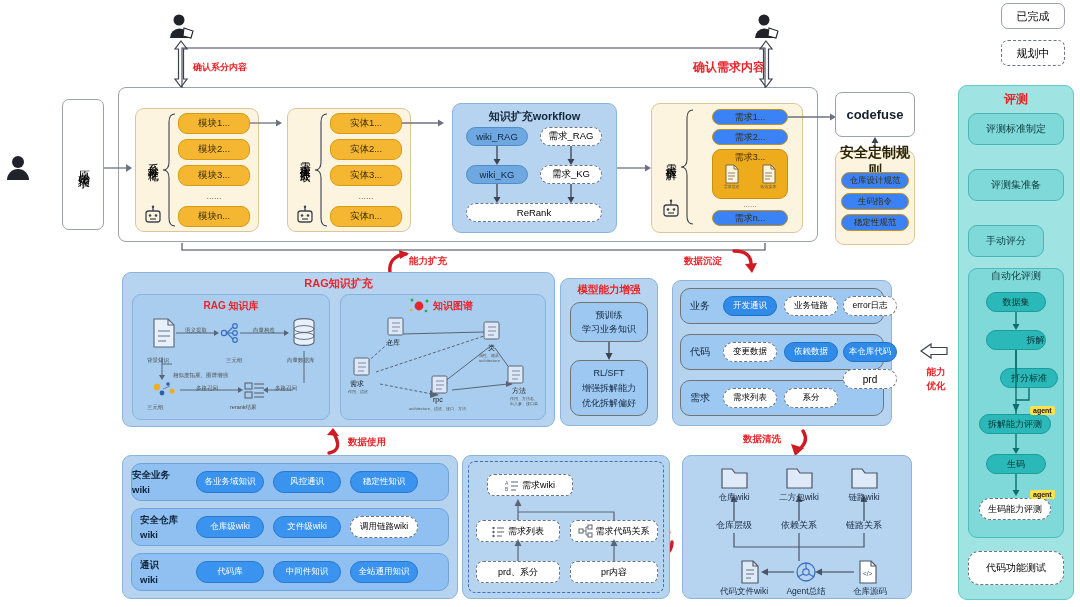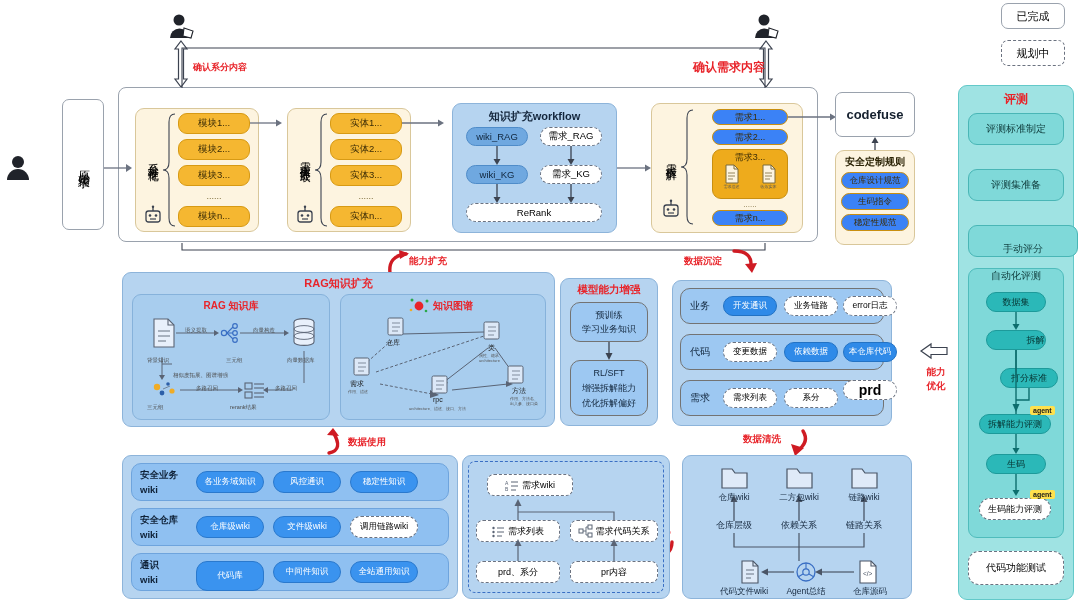--- a/index.html
+++ b/index.html
@@ -257,21 +257,21 @@
   <path d="M42 2.5 L48 6 L42 9.5 z" fill="#6b7280"></path>
 </svg>
 <div class="abs rb ctr" style="left:835px;top:92px;width:80px;height:45px;font-size:13px;font-weight:bold;color:#15202e;">
   <span>codefuse</span>
 </div>
 <svg class="abs" style="left:869px;top:137px;width:12px;height:18px;">
   <line x1="6" y1="18" x2="6" y2="6" stroke="#3c4350" stroke-width="1.3"></line>
   <path d="M2.5 6 L6 0 L9.5 6 z" fill="#3c4350"></path>
 </svg>
 <div class="abs or-panel" style="left:835px;top:150px;width:80px;height:95px;"></div>
-<div class="abs ctr" style="left:835px;top:154px;width:80px;height:16px;font-size:10px;font-weight:bold;color:#2b2305;">
+<div class="abs ctr" style="left:835px;top:154px;width:80px;height:16px;font-size:14px;font-weight:bold;color:#2b2305;">
   <span>安全定制规则</span>
 </div>
 <div class="abs or-pill2 ctr" style="left:841px;top:172px;width:68px;height:17px;font-size:8.5px;">
   <span>仓库设计规范</span>
   </div>
 <div class="abs or-pill2 ctr" style="left:841px;top:193px;width:68px;height:17px;font-size:8.5px;">
   <span>生码指令</span>
   </div>
 <div class="abs or-pill2 ctr" style="left:841px;top:214px;width:68px;height:17px;font-size:8.5px;">
   <span>稳定性规范</span>
@@ -498,28 +498,28 @@
   </div>
 
 <div class="abs bl-row" style="left:680px;top:380px;width:204px;height:36px;"></div>
 <div class="abs" style="left:690px;top:391px;font-size:10px;color:#11263d;">需求</div>
 <div class="abs pill-d ctr" style="left:723px;top:388px;width:54px;height:20px;font-size:8.5px;">
     <span>需求列表</span>
   </div>
 <div class="abs pill-d ctr" style="left:784px;top:388px;width:54px;height:20px;font-size:8.5px;">
     <span>系分</span>
   </div>
-<div class="abs pill-d ctr" style="left:843px;top:380px;width:54px;height:20px;font-size:14px;font-weight:bold;">
+<div class="abs pill-d ctr" style="left:843px;top:369px;width:54px;height:20px;font-size:10px;">
     <span>prd</span>
   </div>
 
 <div class="abs bl-panel" style="left:122px;top:455px;width:336px;height:144px;"></div>
 
 <div class="abs bl-row2" style="left:131px;top:463px;width:318px;height:38px;"></div>
-<div class="abs col" style="left:140px;top:467px;width:52px;font-size:9.5px;font-weight:bold;color:#0f2238;line-height:15px;">
+<div class="abs col" style="left:132px;top:467px;width:52px;font-size:9.5px;font-weight:bold;color:#0f2238;line-height:15px;">
   <span>安全业务</span>
   <span>wiki</span>
 </div>
 <div class="abs bl-tile ctr" style="left:196px;top:471px;width:68px;height:22px;font-size:8.5px;">
     <span>各业务域知识</span>
   </div>
 <div class="abs bl-tile ctr" style="left:273px;top:471px;width:68px;height:22px;font-size:8.5px;">
     <span>风控通识</span>
   </div>
 <div class="abs bl-tile ctr" style="left:350px;top:471px;width:68px;height:22px;font-size:8.5px;">
@@ -539,21 +539,21 @@
   </div>
 <div class="abs pill-d ctr" style="left:350px;top:516px;width:68px;height:22px;font-size:8.5px;">
     <span>调用链路wiki</span>
   </div>
 
 <div class="abs bl-row2" style="left:131px;top:553px;width:318px;height:38px;"></div>
 <div class="abs col" style="left:140px;top:557px;width:52px;font-size:9.5px;font-weight:bold;color:#0f2238;line-height:15px;">
   <span>通识</span>
   <span>wiki</span>
 </div>
-<div class="abs bl-tile ctr" style="left:196px;top:561px;width:68px;height:30px;font-size:8.5px;">
+<div class="abs bl-tile ctr" style="left:196px;top:561px;width:68px;height:22px;font-size:8.5px;">
     <span>代码库</span>
   </div>
 <div class="abs bl-tile ctr" style="left:273px;top:561px;width:68px;height:22px;font-size:8.5px;">
     <span>中间件知识</span>
   </div>
 <div class="abs bl-tile ctr" style="left:350px;top:561px;width:68px;height:22px;font-size:8.5px;">
     <span>全站通用知识</span>
   </div>
 
 <div class="abs bl-panel" style="left:462px;top:455px;width:208px;height:144px;"></div>
@@ -659,21 +659,21 @@
 <div class="abs tl-panel" style="left:958px;top:85px;width:116px;height:515px;"></div>
 <div class="abs ctr ttl" style="left:958px;top:90px;width:116px;height:18px;font-size:12px;">
   <span>评测</span>
 </div>
 <div class="abs tl-pill ctr" style="left:968px;top:113px;width:96px;height:32px;font-size:10px;">
   <span>评测标准制定</span>
   </div>
 <div class="abs tl-pill ctr" style="left:968px;top:169px;width:96px;height:32px;font-size:10px;">
   <span>评测集准备</span>
   </div>
-<div class="abs tl-pill ctr" style="left:968px;top:225px;width:110px;height:32px;font-size:10px;align-items:flex-end;">
+<div class="abs tl-pill ctr" style="left:968px;top:225px;width:76px;height:32px;font-size:10px;">
   <span>手动评分</span>
   </div>
 
 <div class="abs tl-panel2" style="left:968px;top:268px;width:96px;height:270px;"></div>
 <div class="abs ctr" style="left:968px;top:268px;width:96px;height:16px;font-size:10px;color:#0d3a3a;">
   <span>自动化评测</span>
 </div>
 <div class="abs tl-strong ctr" style="left:986px;top:292px;width:60px;height:20px;font-size:9px;">
   <span>数据集</span>
   </div>

